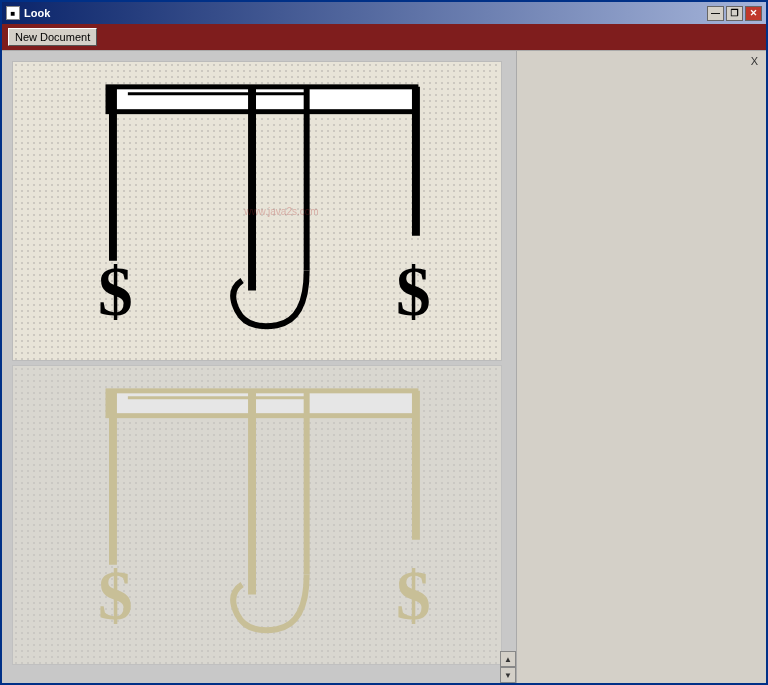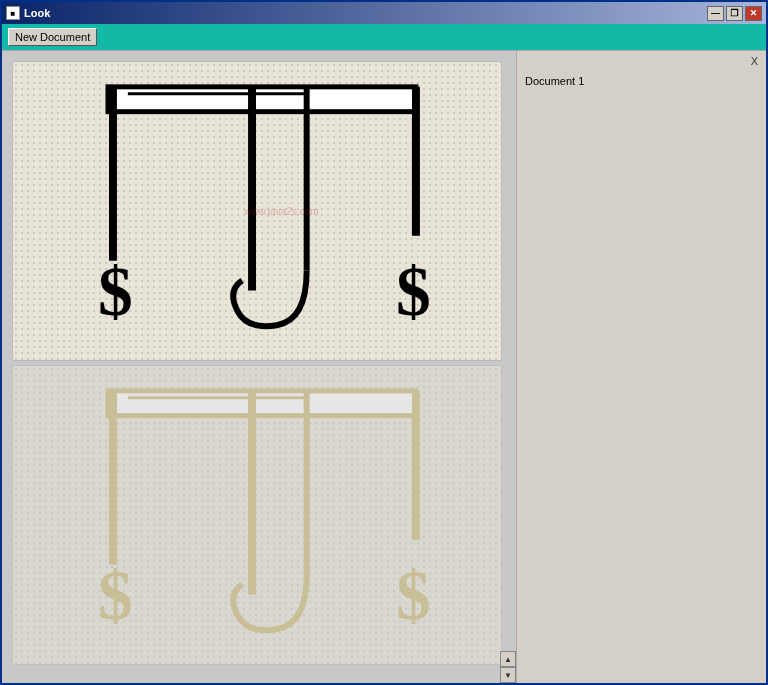--- a/index.html
+++ b/index.html
@@ -62,21 +62,21 @@
       cursor: pointer;
       font-size: 9px;
       font-weight: bold;
       color: #000;
     }
     .title-btn.close {
       background: #c0392b;
       color: white;
     }
     .toolbar {
-      background: #14b8a6;
+      background: #7f1d1d;
       padding: 4px 6px;
       border-bottom: 1px solid #aaa;
       flex-shrink: 0;
     }
     .new-doc-btn {
       background: #d4d0c8;
       border: 1px solid #888;
       border-top: 1px solid #fff;
       border-left: 1px solid #fff;
       border-right: 1px solid #555;
@@ -268,17 +268,16 @@
       </div>
 
       <div class="scroll-buttons">
         <div class="scroll-btn">▲</div>
         <div class="scroll-btn">▼</div>
       </div>
     </div>
 
     <div class="doc-panel">
       <span class="close-x">X</span>
-      <div class="doc-label">Document 1</div>
     </div>
 
   </div>
 </div>
 
 </body></html>

